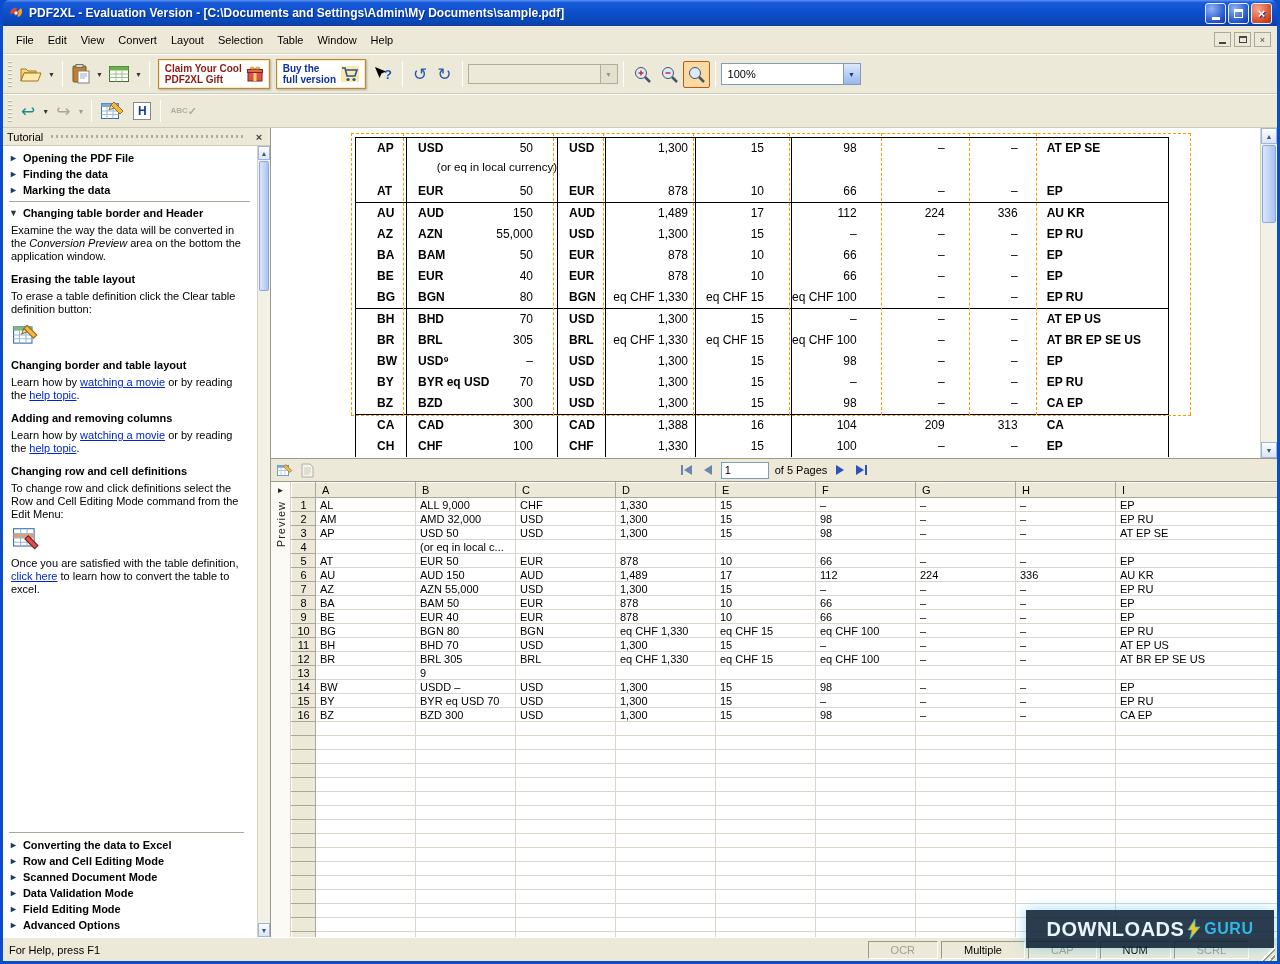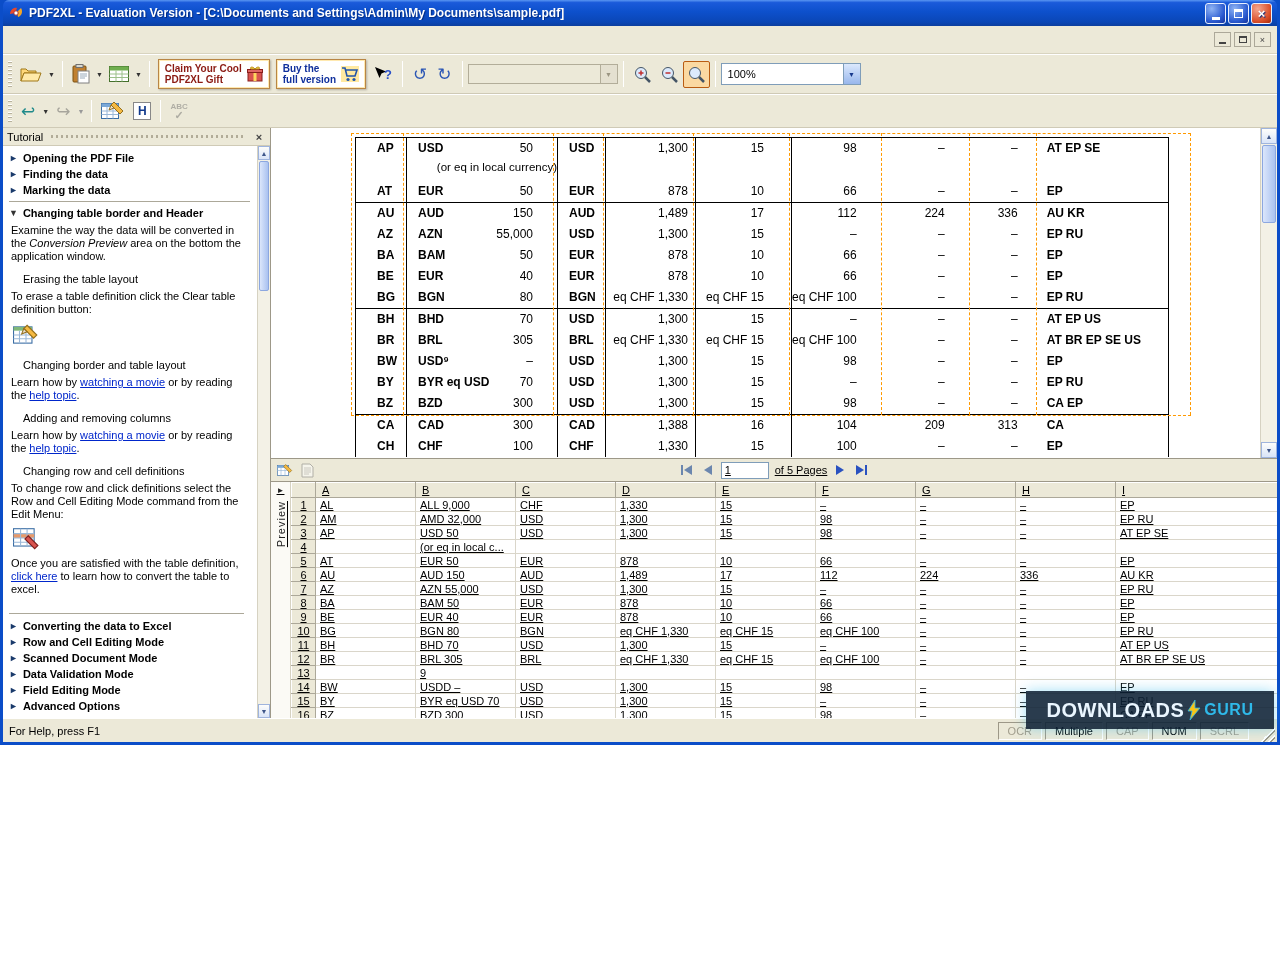--- a/index.html
+++ b/index.html
@@ -1,18 +1,18 @@
 <!DOCTYPE html>
 <html><head>
 <meta charset="utf-8">
 <style>
   * { margin:0; padding:0; box-sizing:border-box; }
   html,body { width:1280px; height:964px; }
   body { font-family:"Liberation Sans", sans-serif; font-size:11px; color:#000; }
-  #app { position:relative; width:1280px; height:745px; background:#0b4dc8; padding:0 3px 3px 3px;
+  #app { position:relative; width:1280px; height:964px; background:#0b4dc8; padding:0 3px 3px 3px;
          display:flex; flex-direction:column; overflow:hidden; }
 
   
   .titlebar { height:26px; flex:0 0 26px; display:flex; align-items:center; gap:5px; padding:0 5px;
     background:linear-gradient(180deg,#5a96f2 0%,#1a5ada 10%,#0d50cc 45%,#0a46b6 85%,#0d3f9e 100%);
     border-radius:6px 6px 0 0; color:#fff; font-weight:bold; font-size:12px; text-shadow:1px 1px 1px #002a80; }
   .app-icon { width:16px; height:16px; flex:0 0 16px; }
   .title-text { white-space:nowrap; overflow:hidden; }
   .winbtns { margin-left:auto; display:flex; gap:2px; }
   .wbtn { width:21px; height:21px; border-radius:3px; border:1px solid #e8f0ff; display:flex; align-items:center;
@@ -54,21 +54,21 @@
   .glyphbtn { font-size:17px; line-height:1; color:#2b56b4; padding:2px 4px; }
   .combo { display:flex; align-items:center; border:1px solid #7f9db9; background:#fff; height:22px; }
   .combo .val { padding:0 6px; min-width:40px; }
   .combo .cbtn { width:17px; height:100%; border-left:1px solid #7f9db9; color:#16388c; font-size:7px;
                  display:flex; align-items:center; justify-content:center;
                  background:linear-gradient(180deg,#dce9fd,#98b7ec); }
   .combo.disabled { background:#ece9d8; border-color:#b2ad99; width:150px; height:20px; }
   .combo.disabled .cbtn { background:#e4e0d0; color:#9a9582; border-color:#b2ad99; }
   .hbox { width:18px; height:18px; border:1px solid #888; background:#fff; color:#123a8c; font-weight:bold;
           display:flex; align-items:center; justify-content:center; font-size:12px; }
-  .abc { font-size:8px; font-weight:bold; color:#666; display:flex; flex-direction:column; align-items:center; line-height:8px; }
+  .abc { font-size:8px; font-weight:bold; color:#666; display:flex; flex-direction:row; align-items:center; line-height:8px; }
   .abc .chk { color:#2a7a2a; font-size:11px; }
 
   
   .mainrow { flex:1 1 auto; display:flex; min-height:0; background:#ece9d8; }
 
   
   .tutorial { width:268px; flex:0 0 268px; background:#fff; border-right:1px solid #9d9888;
               display:flex; flex-direction:column; position:relative; }
   .tut-head { height:18px; flex:0 0 18px; background:#ece9d8; border-bottom:1px solid #cfcab6;
               display:flex; align-items:center; padding:0 4px; }
@@ -76,36 +76,36 @@
                background:repeating-linear-gradient(90deg,#b2ac98 0 2px,transparent 2px 5px); }
   .tut-close { width:14px; height:14px; display:flex; align-items:center; justify-content:center;
                color:#444; font-size:11px; font-weight:bold; }
   .tut-body { flex:1; padding:4px 8px 0 6px; overflow:hidden; position:relative; width:255px; }
   .tut-item { display:flex; align-items:center; gap:5px; padding:2px 0; font-weight:bold; }
   .tri { color:#1a3a6b; font-size:9px; line-height:1; }
   .tri.exp { color:#333; }
   .tut-active-head { display:flex; align-items:center; gap:5px; border-top:1px solid #aca899;
                      margin-top:3px; padding-top:5px; font-weight:bold; }
   .tut-p { margin:5px 2px 0 2px; line-height:13px; }
-  .tut-h { margin:10px 2px 0 14px; font-weight:normal; }
+  .tut-h { margin:10px 2px 0 2px; font-weight:bold; }
   .tut-icon { margin:7px 0 2px 4px; }
   a.tlink { color:#0026cb; text-decoration:underline; cursor:pointer; }
   .tut-bottom { position:absolute; left:6px; right:14px; bottom:4px; background:#fff;
                 border-top:1px solid #aca899; padding-top:4px; }
   
   .tut-sb { position:absolute; top:18px; right:0; bottom:0; width:13px; background:#f3f1e6;
             border-left:1px solid #d6d2c2; display:flex; flex-direction:column; }
   .sb-btn { height:14px; flex:0 0 14px; background:linear-gradient(180deg,#fdfdfb,#d9e4f8);
             border:1px solid #9fb4dd; color:#3e568a; font-size:7px; display:flex; align-items:center; justify-content:center; }
   .sb-thumb { background:linear-gradient(90deg,#dbe6fb,#aac2f0); border:1px solid #8ca7e0; border-radius:2px; }
   .tut-sb .sb-thumb { height:130px; margin:1px; }
   .tut-sb .sb-space { flex:1; }
 
   
-  .rightcol { flex:1; display:flex; flex-direction:column; min-width:0;text-decoration:underline; }
+  .rightcol { flex:1; display:flex; flex-direction:column; min-width:0; }
 
   
   .doc-area { height:330px; flex:0 0 330px; background:#fff; position:relative; overflow:hidden; }
   #doc-table { position:absolute; left:84px; top:9px; border-collapse:collapse; font-size:12px; table-layout:fixed; }
   #doc-table td { vertical-align:top; line-height:21px; white-space:nowrap; overflow:visible; }
   #doc-table tr { height:21px; }
   #doc-table tr.tall { height:43px; }
   #doc-table tr.group-start td { border-top:1px solid #000; }
   #doc-table td:first-child { border-left:1px solid #000; }
   #doc-table td:last-child { border-right:1px solid #000; }
@@ -154,21 +154,21 @@
                  font-weight:normal; text-align:left; padding:0 6px; }
   #pv-table th.corner { padding:0; }
   #pv-table td { height:14px; border:1px solid #dad6ca; padding:0 4px; white-space:nowrap; overflow:hidden; }
   #pv-table td.rownum { background:#ece9d8; border-color:#aca899; border-top-color:#fff; border-left-color:#fff;
                         text-align:center; padding:0 2px; }
 
   
   .statusbar { height:24px; flex:0 0 24px; background:#ece9d8; border-top:1px solid #fff;
                display:flex; align-items:center; padding:0 2px 0 6px; gap:11px; }
   .status-help { flex:1; }
-  .status-cell { padding:2px 9px; border:1px solid; border-color:#9d9888 #fff #fff #9d9888; color:#a29d8c; }
+  .status-cell { padding:2px 22px; border:1px solid; border-color:#9d9888 #fff #fff #9d9888; color:#a29d8c; }
   .status-cell.on { color:#000; }
   .size-grip { width:15px; height:15px; align-self:flex-end;
      background:linear-gradient(135deg,transparent 0 50%,#fff 50% 58%,#9d9888 58% 66%,transparent 66% 74%,#fff 74% 80%,#9d9888 80% 88%,transparent 88%); }
 
   
   .watermark { position:absolute; right:6px; bottom:16px; width:248px; height:38px;
                background:rgba(12,33,54,0.88); display:flex; align-items:center; justify-content:center; gap:3px;
                z-index:50; box-shadow:0 0 14px rgba(47,185,234,.45); }
   .wm-left { color:#eaf6ff; font-size:20px; font-weight:bold; letter-spacing:.5px; }
   .wm-right { color:#2fb9ea; font-size:16px; font-weight:bold; letter-spacing:.5px; }
@@ -193,20 +193,31 @@
           <span class="maxglyph"></span>
         </div>
       <div class="wbtn b-close">
           <span>×</span>
         </div>
     </div>
   </div>
 
   <div class="menubar">
     <span style="width:4px"></span>
+    <span style="display:flex;">
+        <span class="menu-item">File</span>
+        <span class="menu-item">Edit</span>
+        <span class="menu-item">View</span>
+        <span class="menu-item">Convert</span>
+        <span class="menu-item">Layout</span>
+        <span class="menu-item">Selection</span>
+        <span class="menu-item">Table</span>
+        <span class="menu-item">Window</span>
+        <span class="menu-item">Help</span>
+      </span>
     <div class="mdi-btns">
       <div class="mdi-btn">
           <span class="mdi-min"></span>
         </div>
       <div class="mdi-btn">
           <span class="mdi-rest"></span>
         </div>
       <div class="mdi-btn">
           <span>×</span>
         </div>

